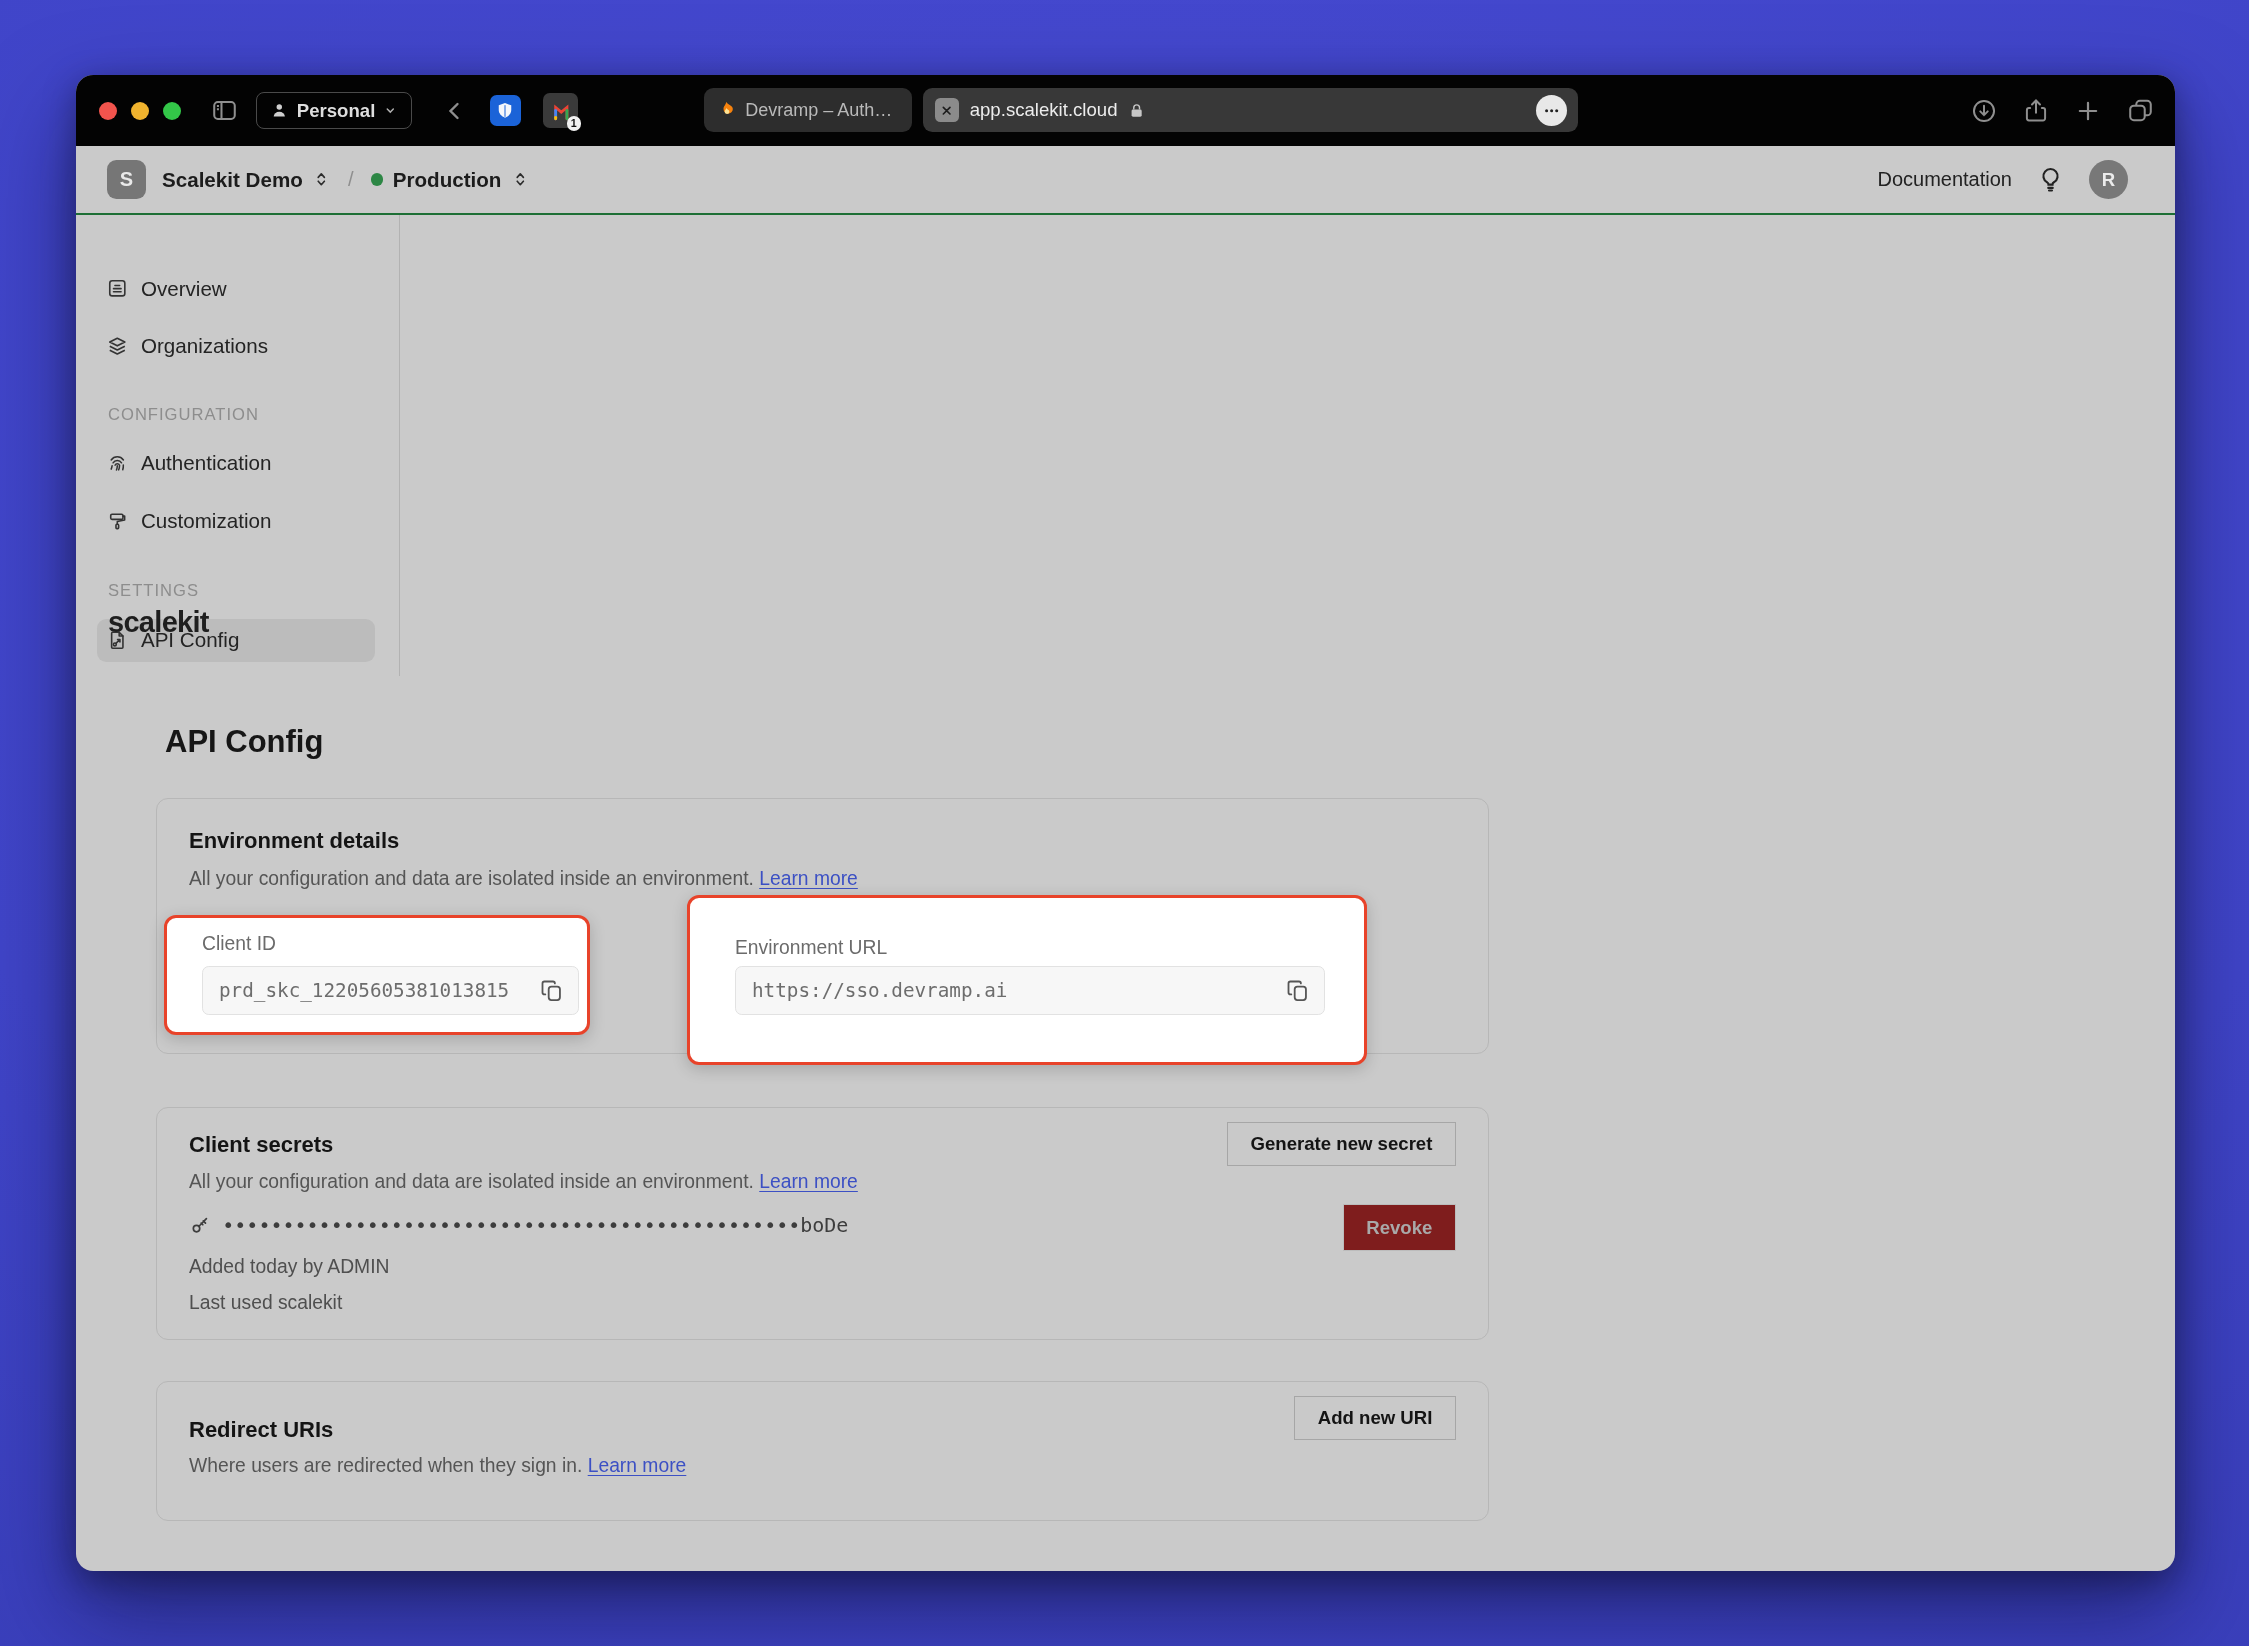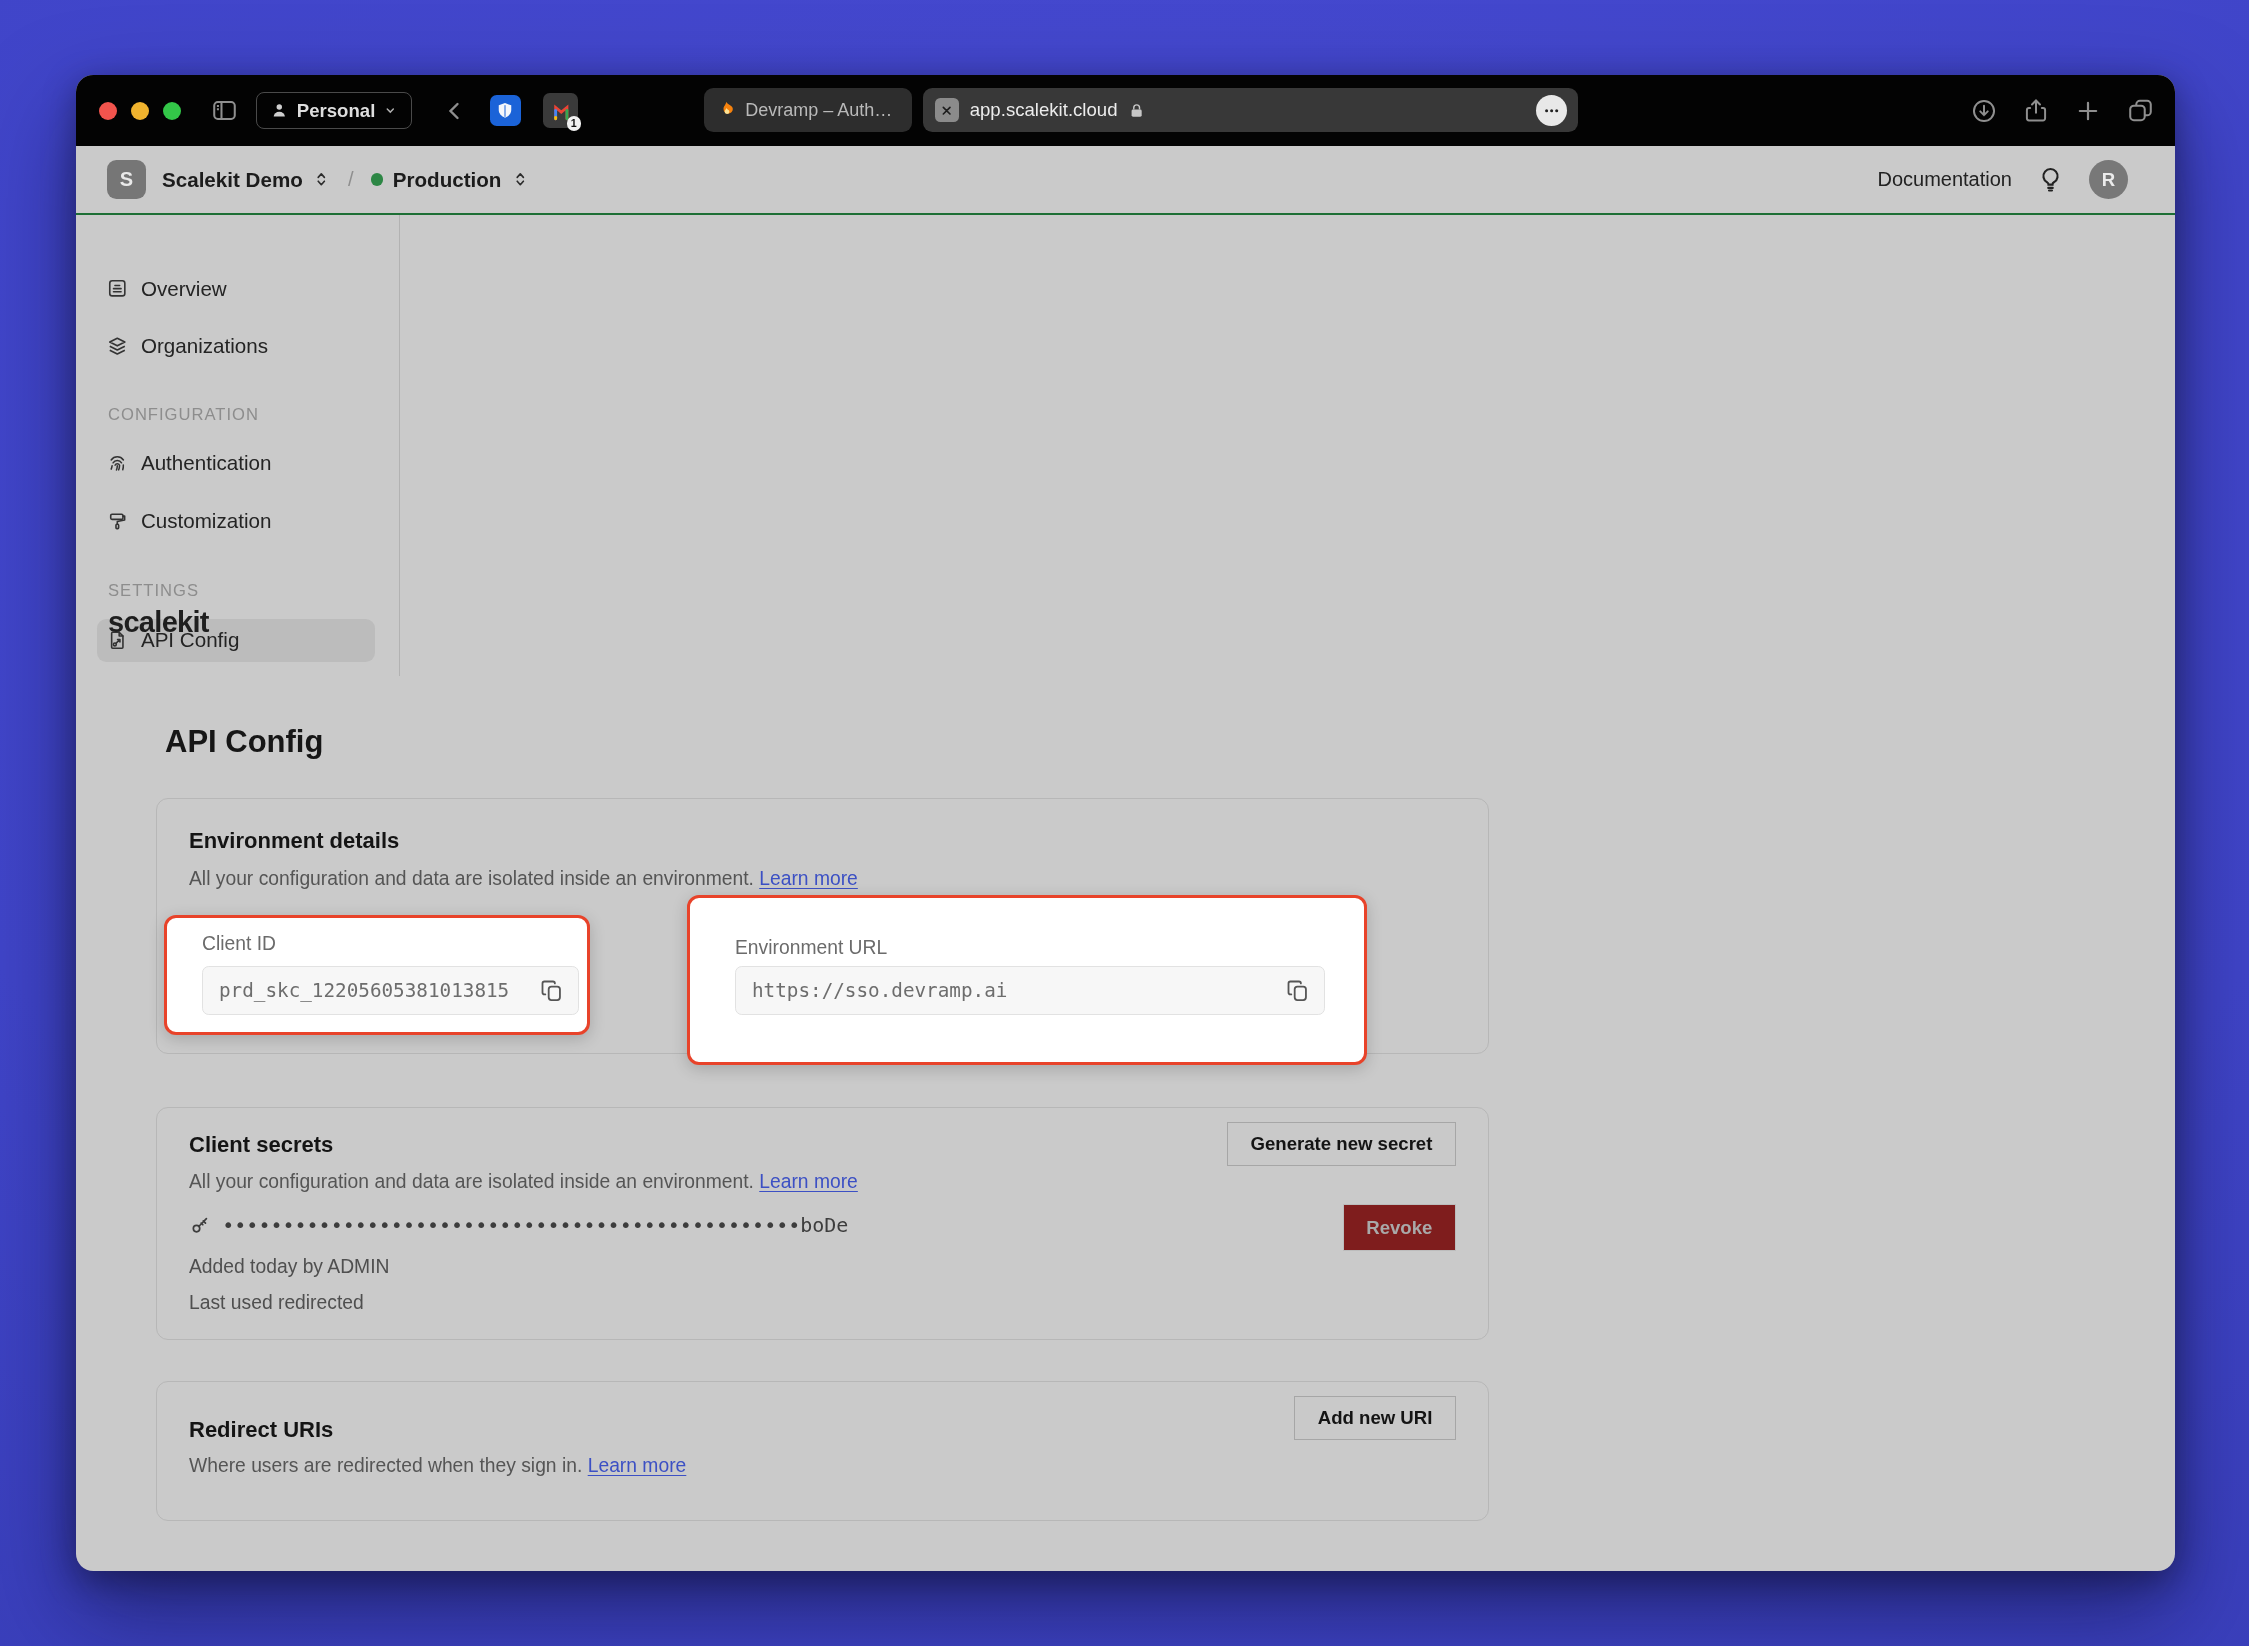--- a/index.html
+++ b/index.html
@@ -343,21 +343,21 @@
           <span class="key-ic">
             <svg width="22.6" height="22.6" viewBox="0 0 24 24" fill="none" stroke="currentColor" stroke-width="1.8" stroke-linecap="round">
                 <circle cx="8" cy="15.5" r="3.4"></circle>
                 <path d="M10.6 13L18.5 5M15.2 7.3l2.3 2.3M12.9 9.6l1.8 1.8"></path>
               </svg>
           </span>
           <span class="secret-mask"><span>••••••••••••••••••••••••••••••••••••••••••••••••</span><span>boDe</span></span>
         </div>
         <button class="btn disabled" style="top:96px;">Revoke</button>
         <div class="secret-meta" style="top:148px;">Added today by ADMIN</div>
-        <div class="secret-meta" style="top:184px;">Last used redirected</div>
+        <div class="secret-meta" style="top:184px;">Last used scalekit</div>
       </div>
 
       <div class="card card3">
         <div class="card-head" style="top:35px;">Redirect URIs</div>
         <div class="card-desc" style="top:73px;">
           <span>Where users are redirected when they sign in.</span>
           <span class="link">Learn more</span>
         </div>
         <button class="btn" style="top:13.3px;">Add new URI</button>
       </div>

